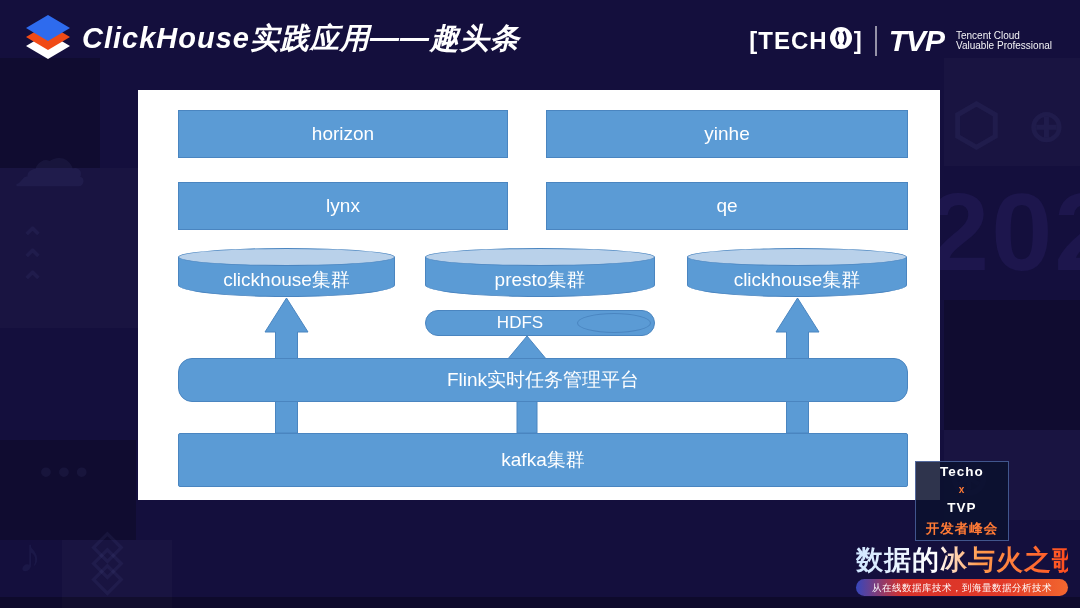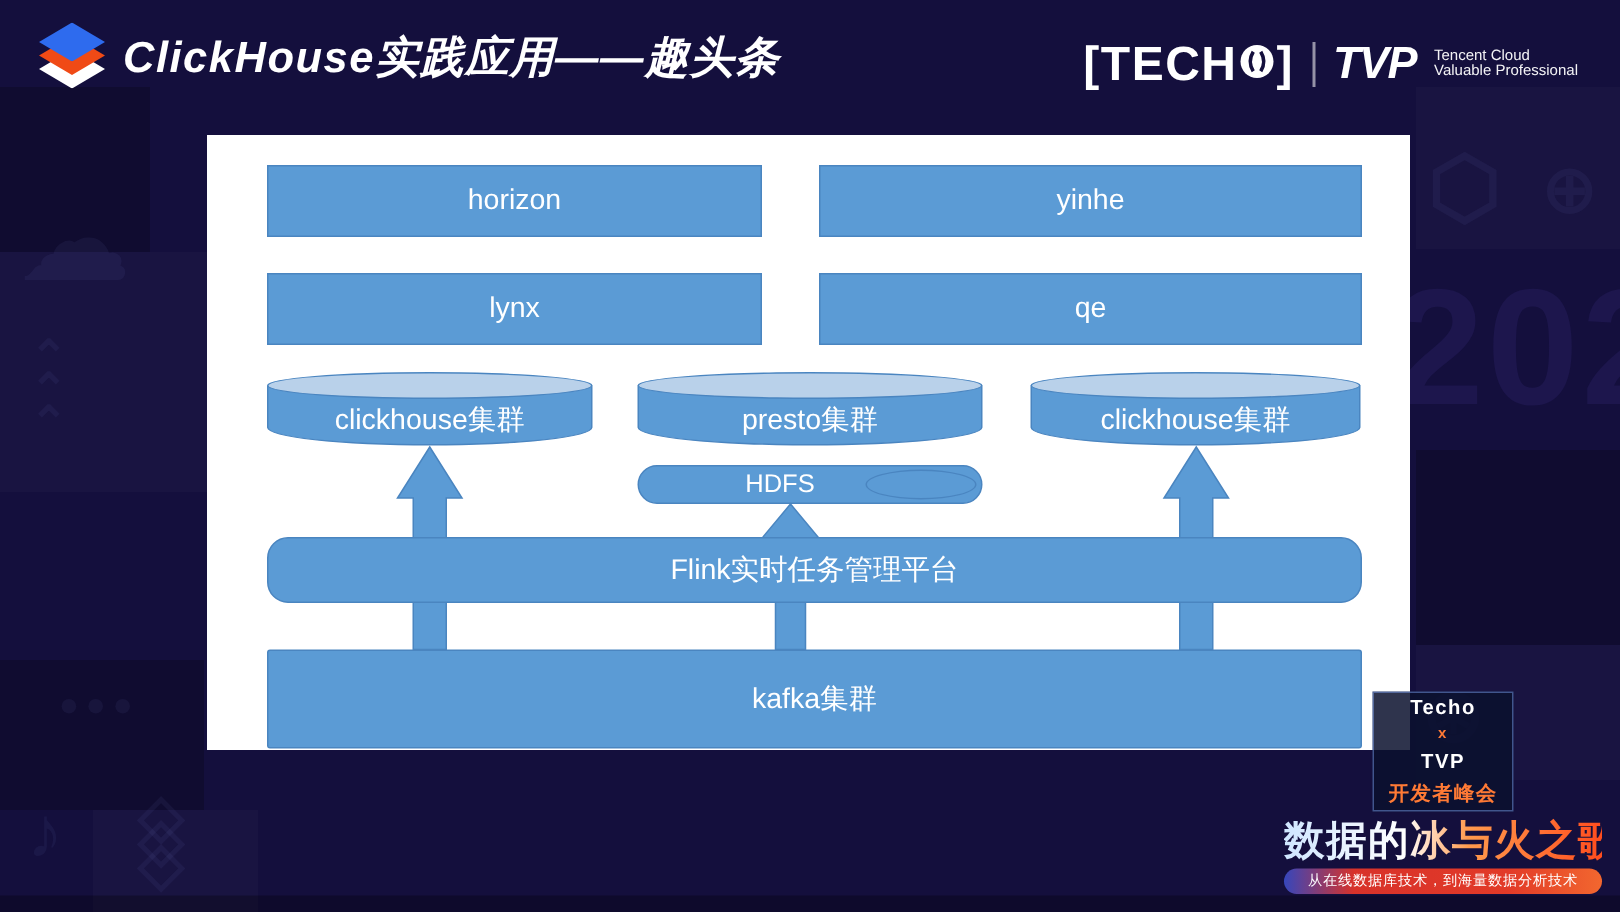--- a/index.html
+++ b/index.html
@@ -24,21 +24,21 @@
   .logo{ position:absolute; left:26px; top:15px; width:46px; height:44px; }
   .logo span{ position:absolute; left:0; width:44px; height:26px;
           clip-path:polygon(50% 0,100% 50%,50% 100%,0 50%); }
   .logo .l1{ top:0; background:#2e6bee; z-index:3; }
   .logo .l2{ top:9px; background:#f04a16; z-index:2; }
   .logo .l3{ top:18px; background:#ffffff; z-index:1; }
   .title{ position:absolute; left:82px; top:19px; font-size:29px; font-weight:800;
           font-style:italic; color:#ffffff; letter-spacing:1px; white-space:nowrap; }
 
   .brands{ position:absolute; right:28px; top:24px; display:flex; align-items:center; gap:12px; }
-  .techo{ display:flex; align-items:center; color:#fff; font-weight:800; font-size:32px;
+  .techo{ display:flex; align-items:center; color:#fff; font-weight:800; font-size:24px;
           letter-spacing:1px; }
   .techo-o{ display:inline-block; margin:0 1px; }
   .brand-sep{ width:2px; height:30px; background:rgba(255,255,255,0.55); }
   .tvp{ color:#fff; font-weight:800; font-style:italic; font-size:30px; letter-spacing:-1px; }
   .tvp-sub{ color:#fff; font-size:10px; line-height:10px; opacity:0.95; }
 
   
   .panel{ position:absolute; left:138px; top:90px; width:802px; height:410px;
           background:#ffffff; z-index:2; }
   .node{ position:absolute; display:flex; align-items:center; justify-content:center;
@@ -59,21 +59,21 @@
           border:1px solid #4a85c0; border-radius:0 0 50% 50% / 0 0 12px 12px;
           display:flex; align-items:center; justify-content:center; color:#fff;
           font-size:19px; padding-top:6px; }
 
   .hdfs{ left:287px; top:220px; width:230px; height:26px; border-radius:13px;
           font-size:17px; padding-right:40px; }
   .hdfs-ellipse{ position:absolute; right:3px; top:2px; width:74px; height:20px;
           border:1.5px solid #4a85c0; border-radius:50%; }
 
   .flink{ left:40px; top:268px; width:730px; height:44px; border-radius:14px; z-index:2; }
-  .kafka{ left:40px; top:343px; width:730px; height:66px; border-radius:2px; z-index:2; }
+  .kafka{ left:40px; top:343px; width:730px; height:54px; border-radius:2px; z-index:2; }
 
   .arrows{ position:absolute; left:0; top:0; z-index:1; }
 
   
   .caption{ position:absolute; left:140px; top:522px; z-index:3; font-size:21px;
           font-style:italic; color:#e7eaf9; letter-spacing:1.5px; white-space:nowrap; }
 
   
   .event{ position:absolute; right:12px; bottom:12px; width:212px; z-index:3; text-align:center; }
   .event-line1{ display:inline-flex; align-items:center; gap:5px; padding:2px 10px;

